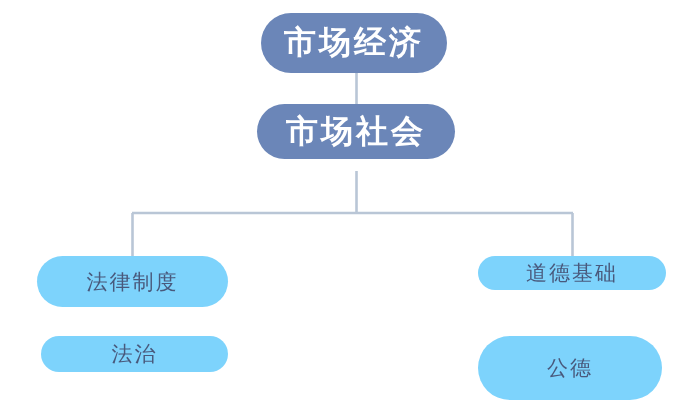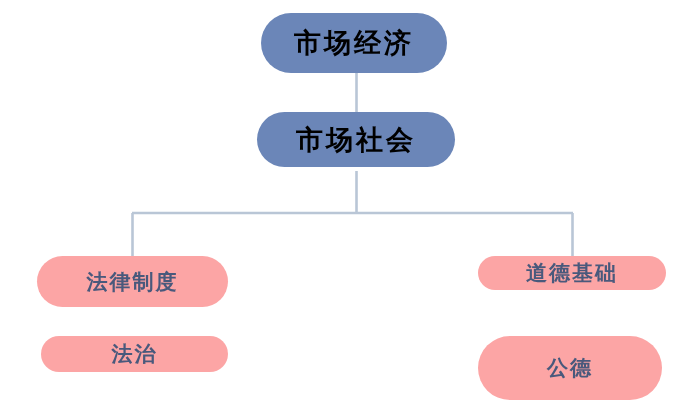--- a/index.html
+++ b/index.html
@@ -33,41 +33,41 @@
     display: flex;
     align-items: center;
     justify-content: center;
     border-radius: 999px;
     letter-spacing: 2px;
     white-space: nowrap;
     user-select: none;
   }
   .node-primary {
     background: #6b86b8;
-    color: #000000;
+    color: #ffffff;
     font-weight: bold;
-    font-size: 27px;
+    font-size: 32px;
     letter-spacing: 3px;
   }
   .node-secondary {
-    background: #fca5a5;
+    background: #7dd3fc;
     color: #49597c;
-    font-weight: bold;
+    font-weight: normal;
     font-size: 21px;
     letter-spacing: 2px;
   }
   #node-market-economy {
     left: 261px;
     top: 13px;
     width: 186px;
     height: 60px;
   }
   #node-market-society {
     left: 257px;
-    top: 112px;
+    top: 104px;
     width: 198px;
     height: 55px;
   }
   #node-legal-system {
     left: 37px;
     top: 256px;
     width: 191px;
     height: 51px;
   }
   #node-moral-foundation {

